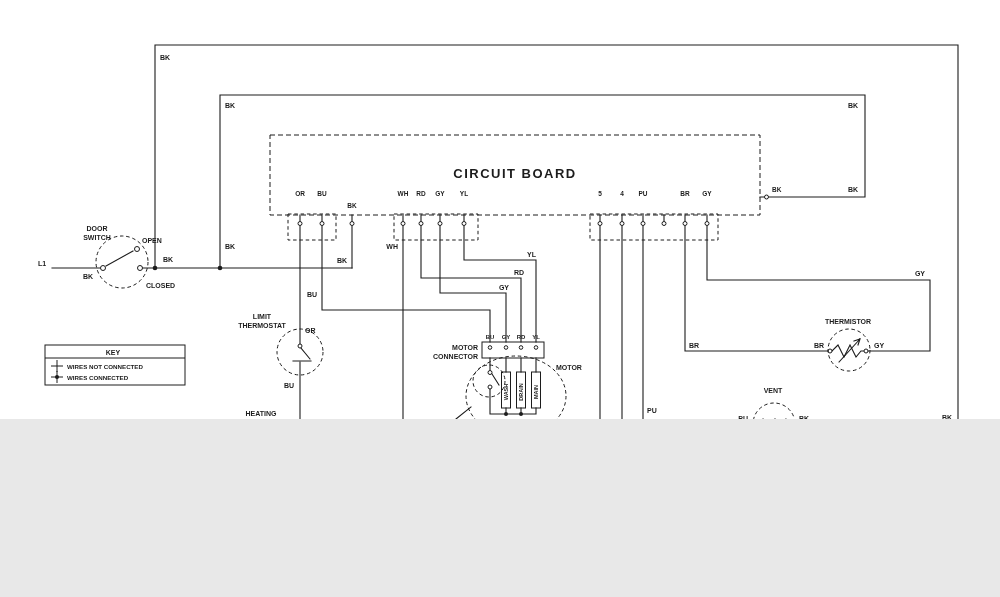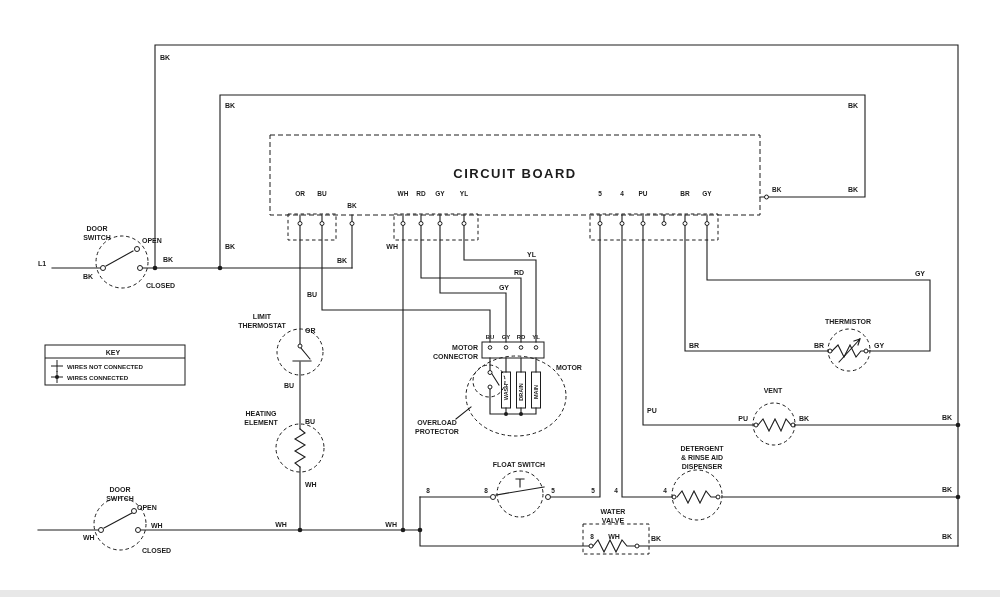--- a/index.html
+++ b/index.html
@@ -1,17 +1,17 @@
 <!DOCTYPE html>
 <html><head>
 <meta charset="utf-8">
 <style>
   html,body{margin:0;padding:0;background:#e8e8e8;}
   .stage{
-    width:1000px;height:590px;background:#ffffff;position:relative;overflow:hidden;
+    width:1000px;height:419px;background:#ffffff;position:relative;overflow:hidden;
     font-family:"Liberation Sans", sans-serif;
   }
   svg{display:block;}
   svg text{
     font-family:"Liberation Sans", sans-serif;
     font-weight:700;
     fill:#1c1c1c;
   }
   .w{stroke:#1c1c1c;stroke-width:1.1;fill:none;stroke-linecap:square;}
   .thin{stroke:#1c1c1c;stroke-width:1;fill:none;}

